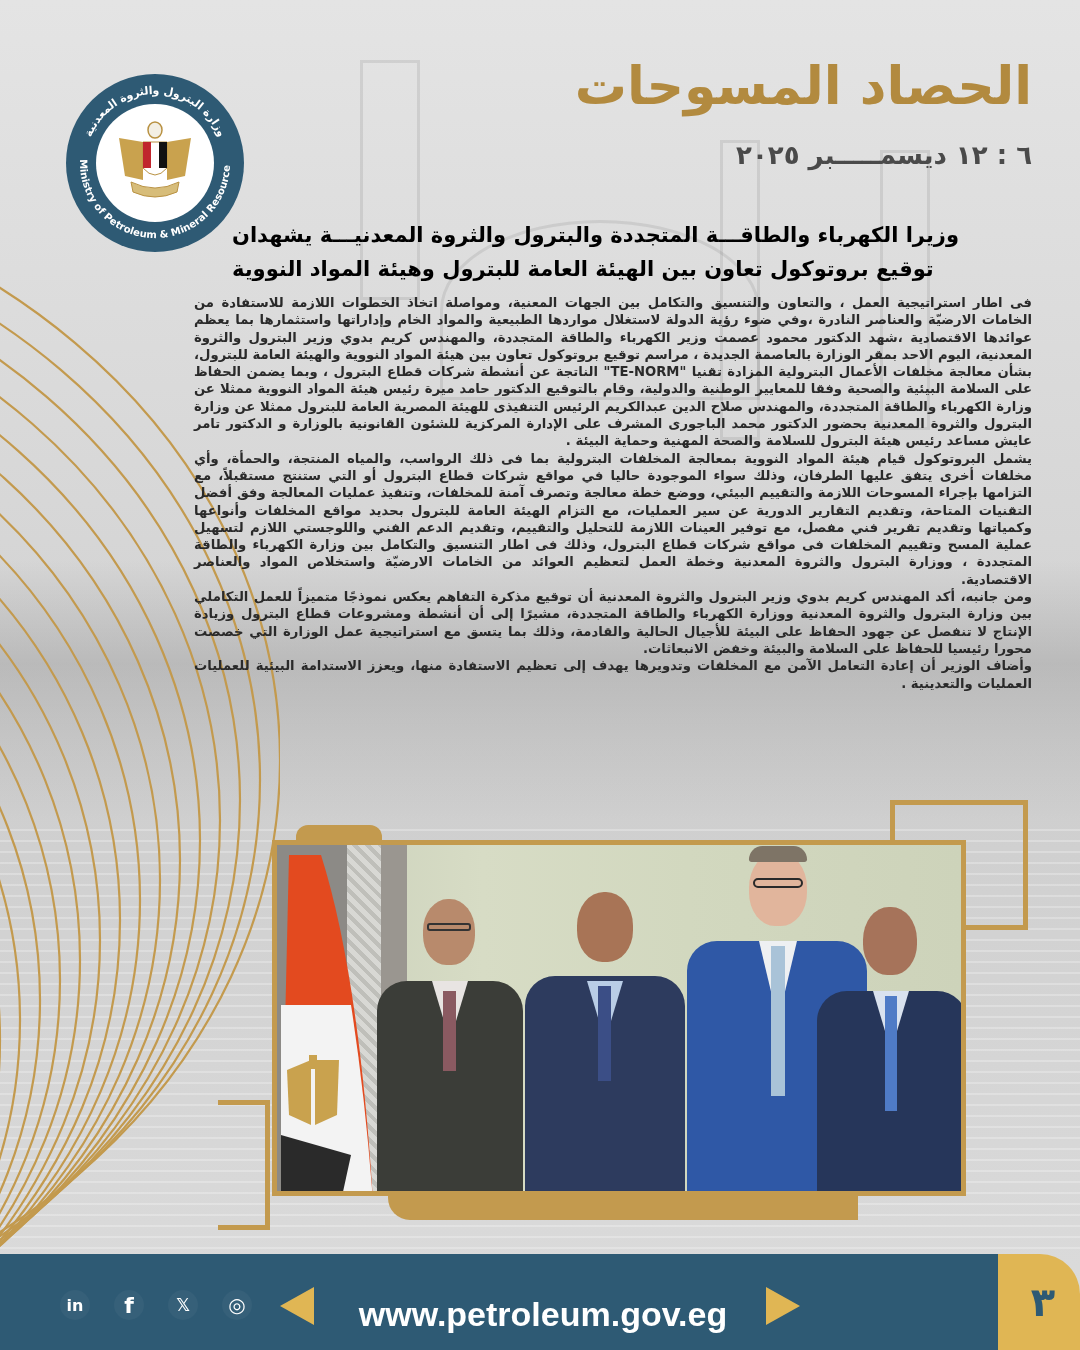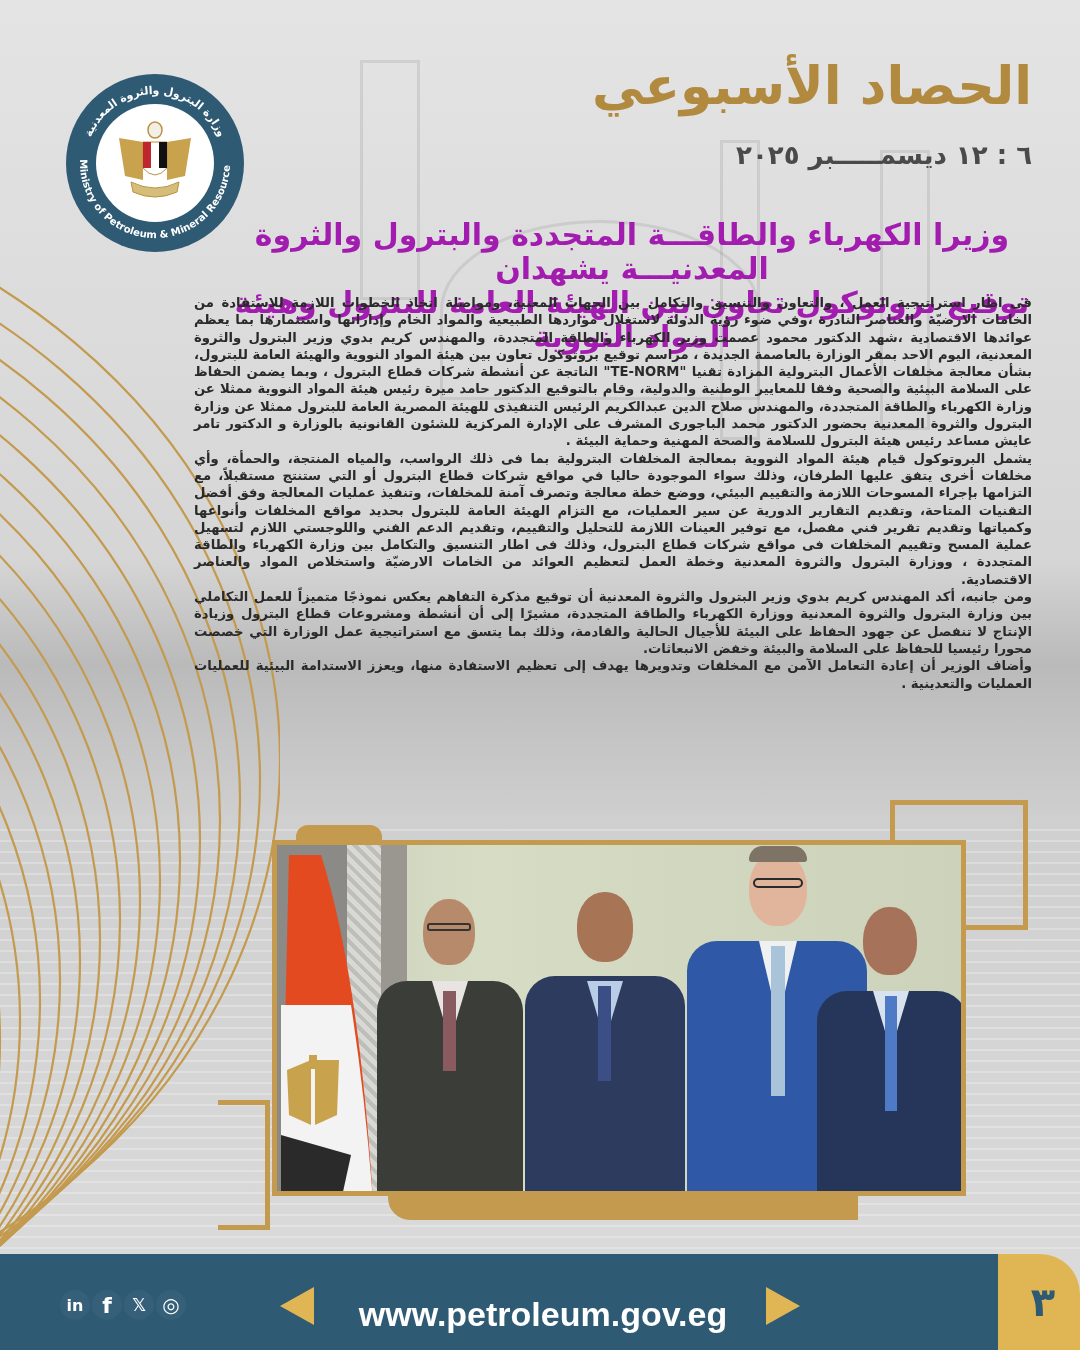--- a/index.html
+++ b/index.html
@@ -43,22 +43,22 @@
     font-size: 52px; color: #b28a3f; direction: rtl; letter-spacing: 0;
   }
   .date {
     position: absolute; right: 48px; top: 140px;
     font-weight: bold; font-size: 26px; color: #4a4a4a; direction: rtl;
   }
 
   
   .headline {
     position: absolute; right: 48px; top: 218px; width: 800px;
-    direction: rtl; text-align: center;
-    font-weight: bold; font-size: 30px; line-height: 34px; color: #a21caf;
+    direction: rtl; text-align: left;
+    font-weight: bold; font-size: 21px; line-height: 34px; color: #000000;
   }
 
   
   .article {
     position: absolute; right: 48px; top: 294px; width: 838px;
     direction: rtl; text-align: justify; text-align-last: right;
     font-family: "DejaVu Sans", sans-serif; font-weight: bold;
     font-size: 13.2px; line-height: 17.3px; color: #2a2a2a;
   }
   .article p { margin: 0; }
@@ -85,21 +85,21 @@
   .footer {
     position: absolute; left: 0; top: 1254px; width: 1000px; height: 96px;
     background: #2e5a74;
   }
   .page-tab {
     position: absolute; left: 998px; top: 1254px; width: 82px; height: 96px;
     background: #e0b654; border-radius: 0 40px 0 0;
     display: flex; align-items: center; justify-content: center;
   }
   .page-num { color: #2e5a74; font-weight: bold; font-size: 40px; margin-left: 8px; }
-  .social { position: absolute; left: 60px; top: 1290px; display: flex; gap: 2px; align-items: center; }
+  .social { position: absolute; left: 60px; top: 1290px; display: flex; gap: 24px; align-items: center; }
   .social .ico {
     width: 30px; height: 30px; border-radius: 50%;
     display: flex; align-items: center; justify-content: center;
     color: #ffffff; font-weight: bold; font-size: 16px; background: rgba(255,255,255,0.04);
   }
   .url {
     position: absolute; left: 348px; top: 1283px; width: 390px;
     color: #ffffff; font-family: "Liberation Sans", sans-serif; font-weight: bold;
     font-size: 34px; text-align: center; margin-top: 12px;
   }
@@ -168,21 +168,21 @@
       <path d="M4 18 L28 22 L28 60 L10 56 Z" fill="#c9a24e"></path>
       <path d="M76 18 L52 22 L52 60 L70 56 Z" fill="#c9a24e"></path>
       <path d="M28 22 L52 22 L52 48 Q40 62 28 48 Z" fill="#ffffff" stroke="#b99243" stroke-width="1"></path>
       <rect x="28" y="22" width="8" height="26" fill="#c0262d"></rect>
       <rect x="44" y="22" width="8" height="26" fill="#111111"></rect>
       <path d="M16 62 Q40 74 64 62 L62 72 Q40 82 18 72 Z" fill="#d7bd7a" stroke="#b99243" stroke-width="1"></path>
     </svg>
   </div>
 </div>
 
-<div class="title">الحصاد الأسبوعي</div>
+<div class="title">الحصاد المسوحات</div>
 <div class="date">٦ : ١٢ ديسمـــــبر ٢٠٢٥</div>
 
 <div class="headline">
   <div>وزيرا الكهرباء والطاقـــة المتجددة والبترول والثروة المعدنيـــة يشهدان</div>
   <div>توقيع بروتوكول تعاون بين الهيئة العامة للبترول وهيئة المواد النووية</div>
 </div>
 
 <div class="article">
   <p>فى اطار استراتيجية العمل ، والتعاون والتنسيق والتكامل بين الجهات المعنية، ومواصلة اتخاذ الخطوات اللازمة للاستفادة من الخامات الارضيّة والعناصر النادرة ،وفي ضوء رؤية الدولة لاستغلال مواردها الطبيعية والمواد الخام وإداراتها واستثمارها بما يعظم عوائدها الاقتصادية ،شهد الدكتور محمود عصمت وزير الكهرباء والطاقة المتجددة، والمهندس كريم بدوي وزير البترول والثروة المعدنية، اليوم الاحد بمقر الوزارة بالعاصمة الجديدة ، مراسم توقيع بروتوكول تعاون بين هيئة المواد النووية والهيئة العامة للبترول، بشأن معالجة مخلفات الأعمال البترولية المزادة تقنيا "TE-NORM" الناتجة عن أنشطة شركات قطاع البترول ، وبما يضمن الحفاظ على السلامة البيئية والصحية وفقا للمعايير الوطنية والدولية، وقام بالتوقيع الدكتور حامد ميرة رئيس هيئة المواد النووية ممثلا عن وزارة الكهرباء والطاقة المتجددة، والمهندس صلاح الدين عبدالكريم الرئيس التنفيذى للهيئة المصرية العامة للبترول ممثلا عن وزارة البترول والثروة المعدنية بحضور الدكتور محمد الباجورى المشرف على الإدارة المركزية للشئون القانونية بالوزارة و الدكتور تامر عايش مساعد رئيس هيئة البترول للسلامة والصحة المهنية وحماية البيئة .</p>
   <p>يشمل البروتوكول قيام هيئة المواد النووية بمعالجة المخلفات البترولية بما فى ذلك الرواسب، والمياه المنتجة، والحمأة، وأي مخلفات أخرى يتفق عليها الطرفان، وذلك سواء الموجودة حاليا في مواقع شركات قطاع البترول أو التي ستنتج مستقبلاً، مع التزامها بإجراء المسوحات اللازمة والتقييم البيئي، ووضع خطة معالجة وتصرف آمنة للمخلفات، وتنفيذ عمليات المعالجة وفق أفضل التقنيات المتاحة، وتقديم التقارير الدورية عن سير العمليات، مع التزام الهيئة العامة للبترول بحديد مواقع المخلفات وأنواعها وكمياتها وتقديم تقرير فني مفصل، مع توفير العينات اللازمة للتحليل والتقييم، وتقديم الدعم الفني واللوجستي اللازم لتسهيل عملية المسح وتقييم المخلفات فى مواقع شركات قطاع البترول، وذلك فى اطار التنسيق والتكامل بين وزارة الكهرباء والطاقة المتجددة ، ووزارة البترول والثروة المعدنية وخطة العمل لتعظيم العوائد من الخامات الارضيّة واستخلاص المواد والعناصر الاقتصادية.</p>

